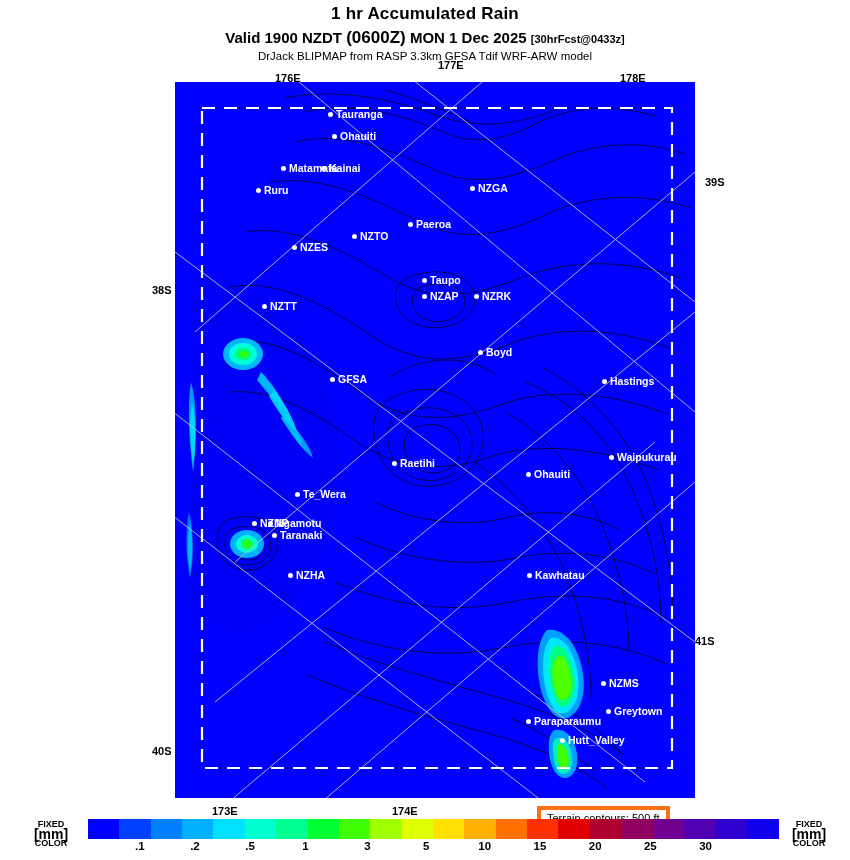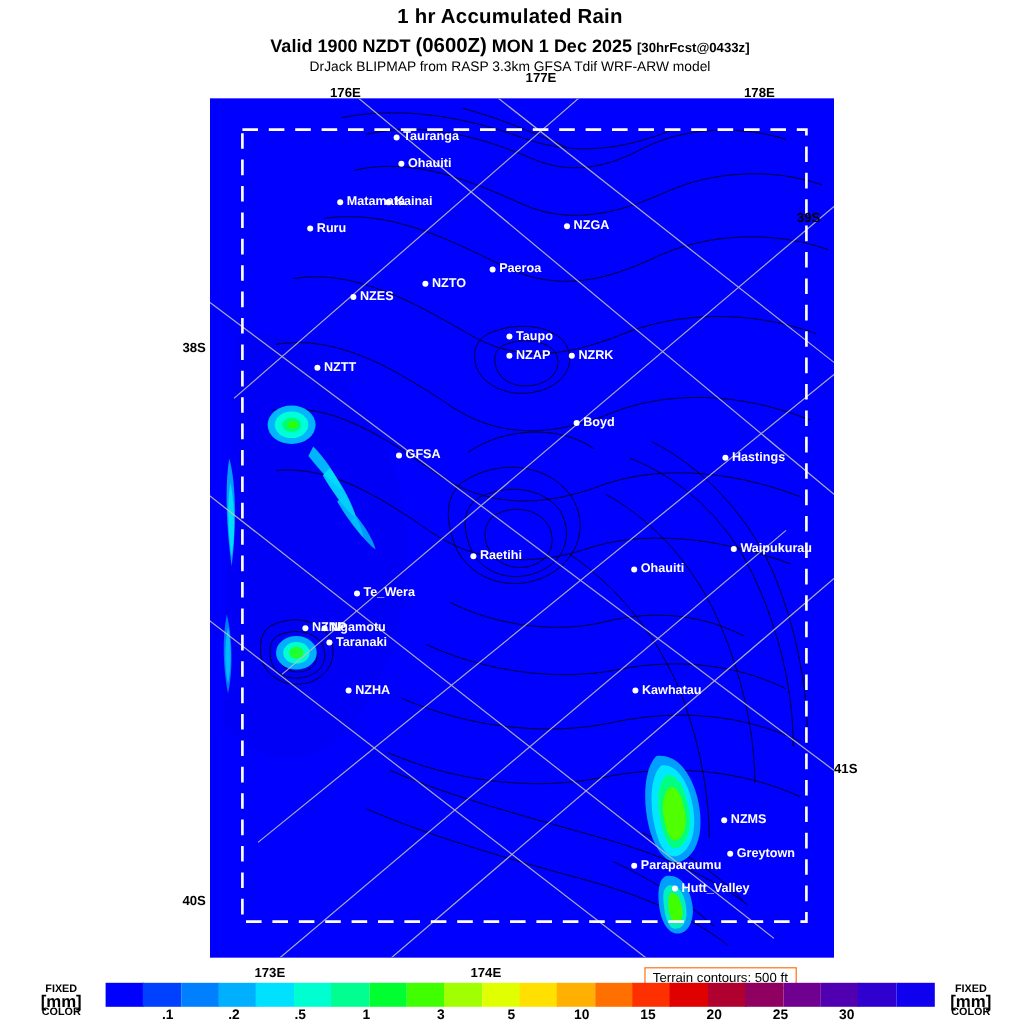--- a/index.html
+++ b/index.html
@@ -43,21 +43,21 @@
     background:#ffffff;
   }
   .city .nm{
     position:absolute;left:8px;top:-4px;white-space:nowrap;
     font-size:10.5px;color:#ffffff;font-weight:bold;
   }
 
   
   .terrbox{
     position:absolute;left:537px;top:806px;
-    background:#ffffff;border:1px solid #f97316;
+    background:#ffffff;border:4px solid #f97316;
     font-size:11px;padding:2px 6px;
   }
 
   
   #cbar{position:absolute;left:88px;top:819px;width:690px;height:20px;}
   #cbar .seg{position:absolute;top:0;height:20px;}
   #cbar .tick{
     position:absolute;top:21px;font-size:11.5px;font-weight:bold;
     transform:translateX(-50%);
   }
@@ -294,21 +294,21 @@
       </div>
     </div>
 </div>
 
 <div>
     <div class="axlabel" style="left: 275px; top: 72px;">176E</div>
     <div class="axlabel" style="left: 438px; top: 59px;">177E</div>
     <div class="axlabel" style="left: 620px; top: 72px;">178E</div>
     <div class="axlabel" style="left: 212px; top: 805px;">173E</div>
     <div class="axlabel" style="left: 392px; top: 805px;">174E</div>
-    <div class="axlabel" style="left: 664px; top: 176px;">39S</div>
+    <div class="axlabel" style="left: 705px; top: 176px;">39S</div>
     <div class="axlabel" style="left: 152px; top: 284px;">38S</div>
     <div class="axlabel" style="left: 152px; top: 745px;">40S</div>
     <div class="axlabel" style="left: 695px; top: 635px;">41S</div>
   </div>
 
 <div class="terrbox">Terrain contours: 500 ft</div>
 
 <div class="fixedlab" style="left:26px;top:820px;width:50px;">
   <div>FIXED</div>
   <div class="mm">[mm]</div>

